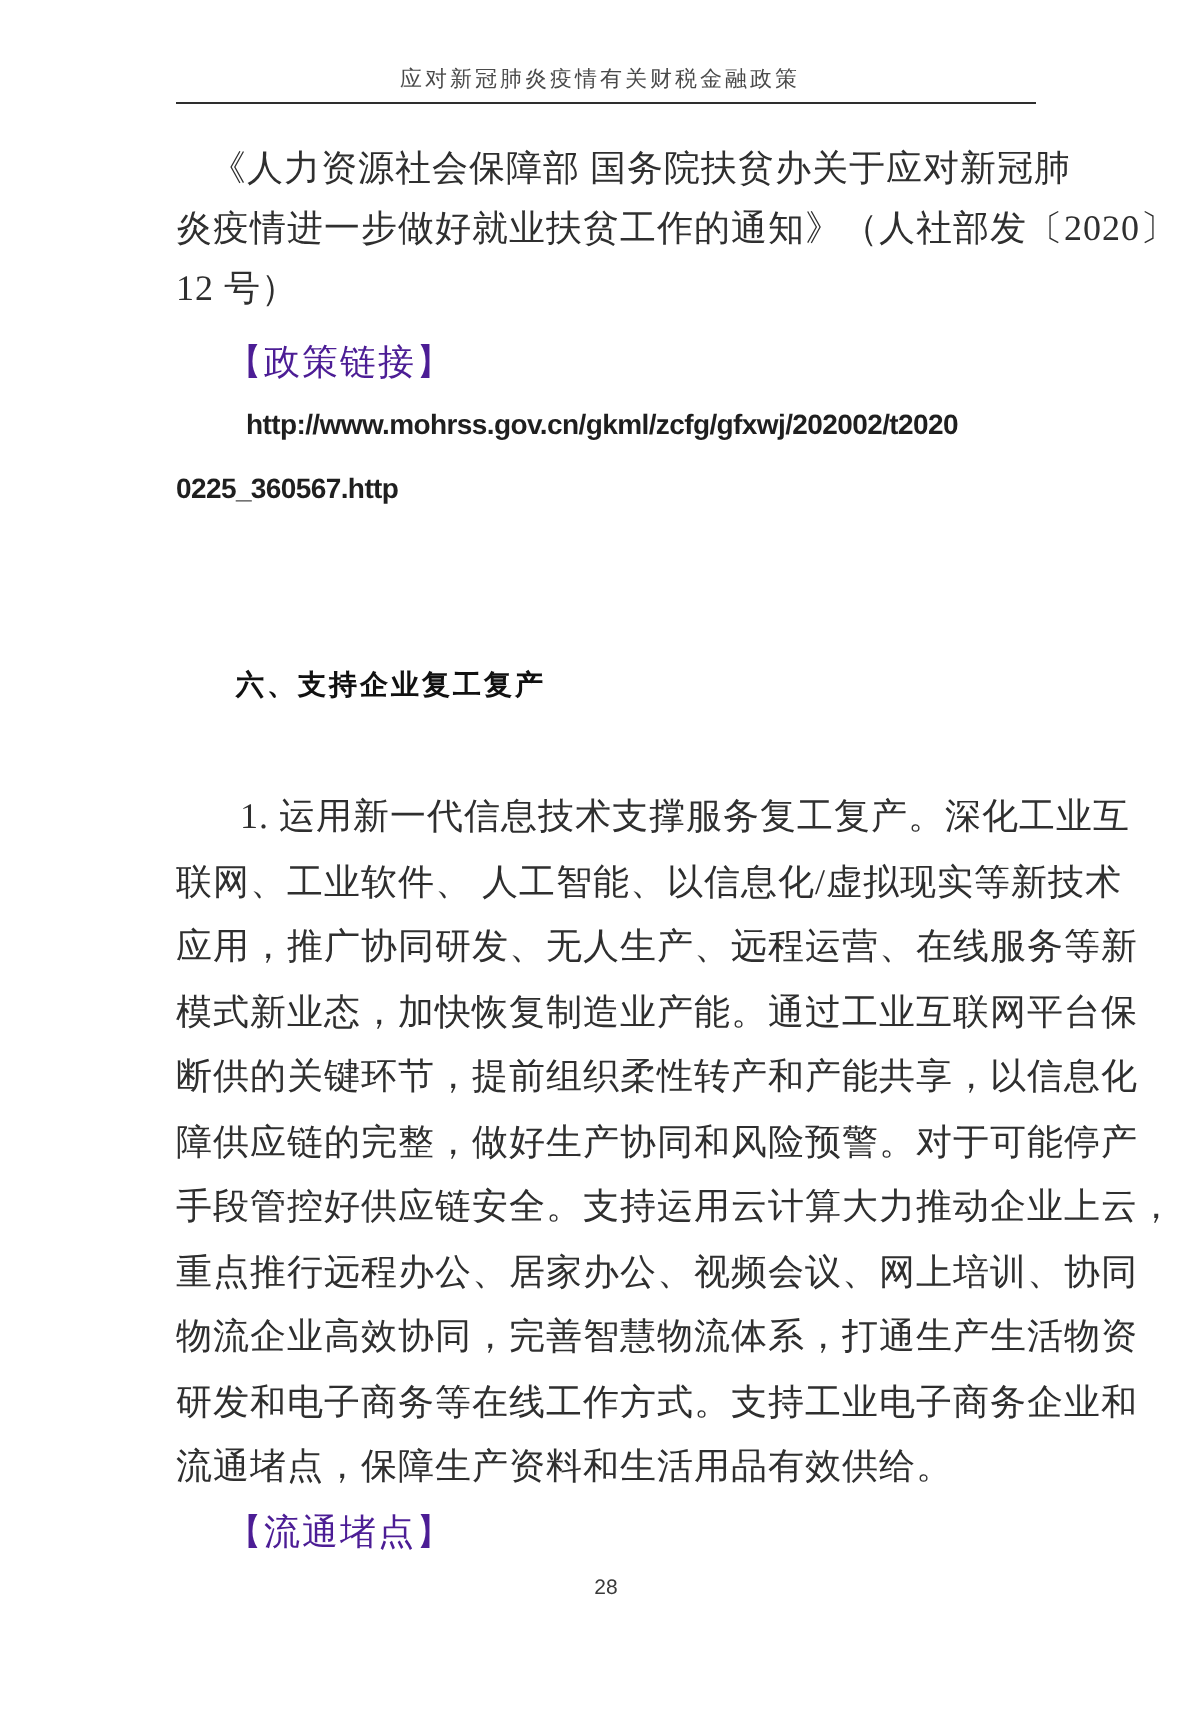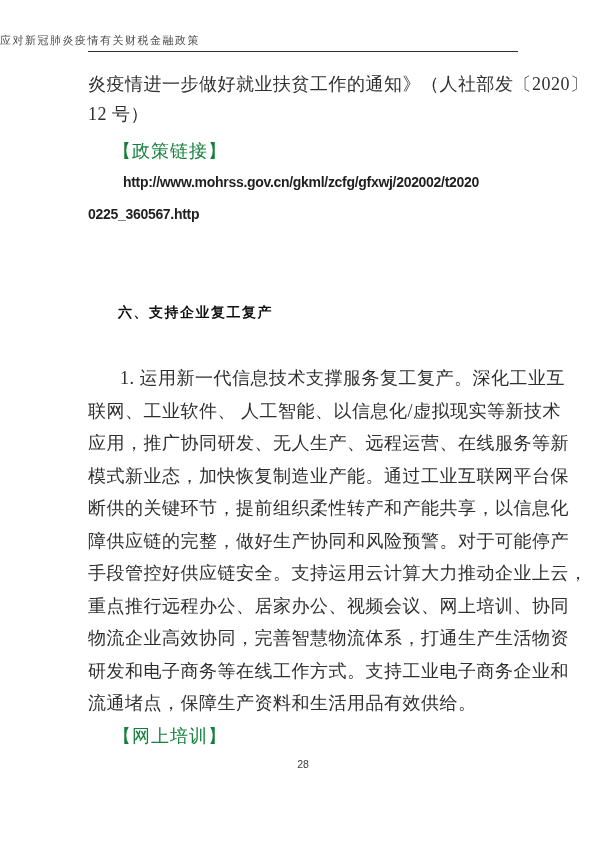--- a/index.html
+++ b/index.html
@@ -14,21 +14,21 @@
     margin: 0 auto;
     background: #ffffff;
     font-family: "Liberation Serif", "DejaVu Serif", serif;
     color: #2f2f2f;
     overflow: hidden;
     box-sizing: border-box;
   }
   
   .running-header {
     padding-top: 33px;
-    text-align: left;
+    text-align: center;
     font-size: 11px;
     line-height: 14px;
     letter-spacing: 1.5px;
     color: #4a4a4a;
   }
   .header-rule {
     width: 430px;
     margin: 4px 82px 0 88px;
     border: 0;
     border-top: 1.5px solid #2e2e2e;
@@ -52,21 +52,21 @@
     text-align-last: left;
   }
   .para1 { margin-top: 17px; }
   .para1 .l0 { padding-left: 17px; }
   .label-line {
     margin-top: 7px;
     padding-left: 25px;
     font-size: 18px;
     line-height: 30px;
     letter-spacing: 1px;
-    color: #15803d;
+    color: #4c1d95;
   }
   .url-line {
     font-family: "Liberation Sans", "DejaVu Sans", sans-serif;
     font-weight: bold;
     font-size: 14px;
     line-height: 30px;
     letter-spacing: -0.3px;
     color: #1f1f1f;
     white-space: nowrap;
   }
@@ -99,20 +99,21 @@
 <body>
 
 <div class="page">
 
   <div class="running-header">应对新冠肺炎疫情有关财税金融政策</div>
   <hr class="header-rule">
 
   <div class="content">
 
     <div class="para1">
+      <div class="jline l0">《人力资源社会保障部 国务院扶贫办关于应对新冠肺</div>
       <div class="jline">炎疫情进一步做好就业扶贫工作的通知》（人社部发〔2020〕</div>
       <div class="jline last">12 号）</div>
     </div>
 
     <div class="label-line">【政策链接】</div>
 
     <div class="url-line u0">http://www.mohrss.gov.cn/gkml/zcfg/gfxwj/202002/t2020</div>
     <div class="url-line u1">0225_360567.http</div>
 
     <h2 class="section-heading">六、支持企业复工复产</h2>
@@ -124,18 +125,18 @@
       <div class="jline">模式新业态，加快恢复制造业产能。通过工业互联网平台保</div>
       <div class="jline">断供的关键环节，提前组织柔性转产和产能共享，以信息化</div>
       <div class="jline">障供应链的完整，做好生产协同和风险预警。对于可能停产</div>
       <div class="jline">手段管控好供应链安全。支持运用云计算大力推动企业上云，</div>
       <div class="jline">重点推行远程办公、居家办公、视频会议、网上培训、协同</div>
       <div class="jline">物流企业高效协同，完善智慧物流体系，打通生产生活物资</div>
       <div class="jline">研发和电子商务等在线工作方式。支持工业电子商务企业和</div>
       <div class="jline last">流通堵点，保障生产资料和生活用品有效供给。</div>
     </div>
 
-    <div class="label-line basis-label">【网上培训】</div>
+    <div class="label-line basis-label">【流通堵点】</div>
 
     <div class="page-number">28</div>
   </div>
 
 </div>
 
 </body></html>

